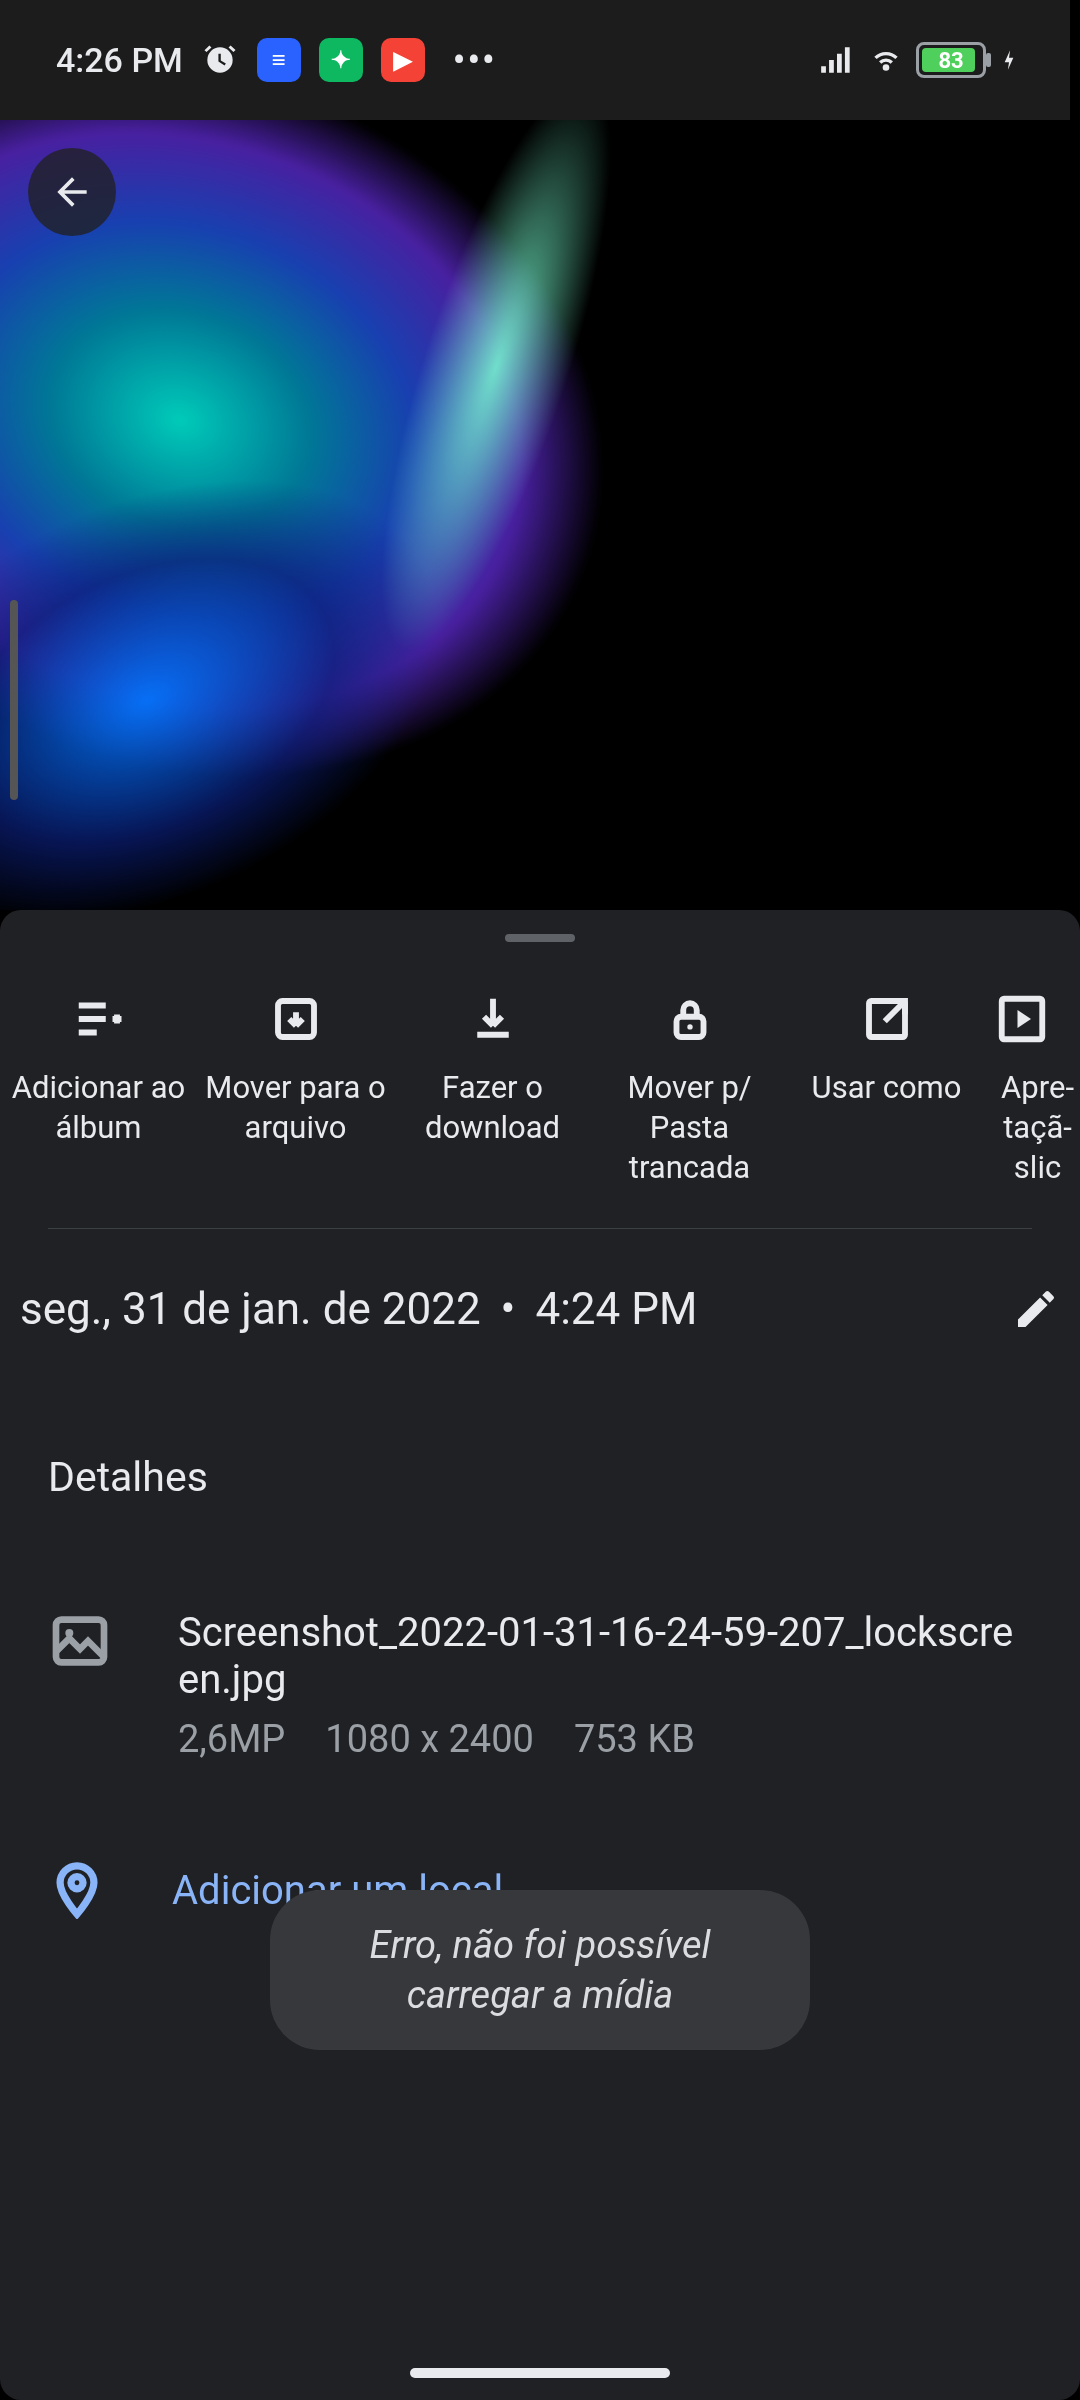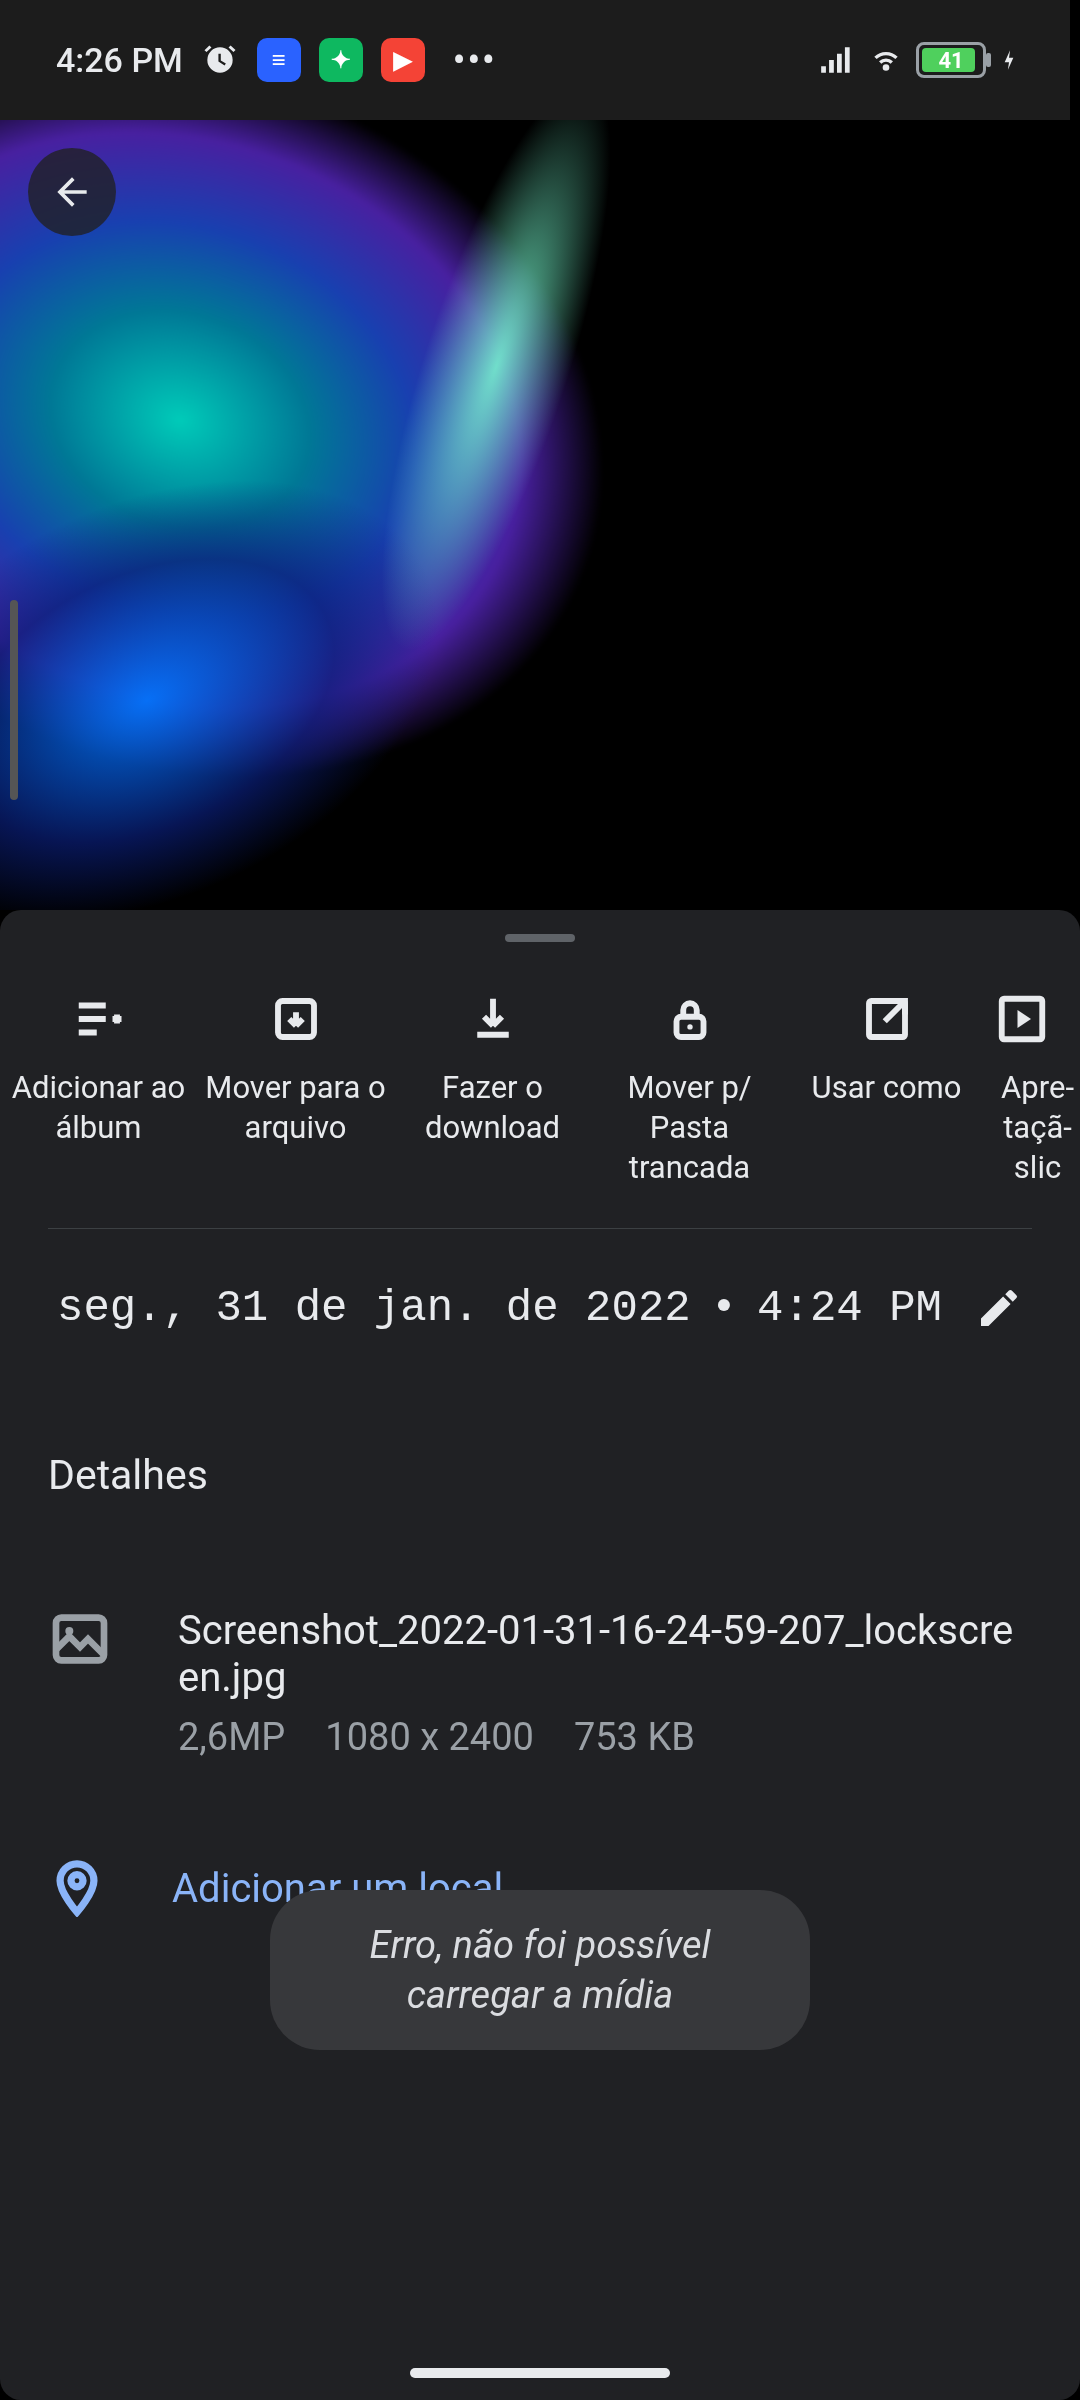--- a/index.html
+++ b/index.html
@@ -121,23 +121,22 @@
     gap:22px;
     font-size:31px; line-height:40px; text-align:center; color:#e8eaed;
   }
   .action.partial { flex:0 0 95px; align-items:flex-start; padding-left:10px; }
   .action svg { width:54px; height:54px; fill:none; stroke:#e8eaed; stroke-width:2.6; }
 
   .divider { height:1px; background:#3c4043; margin:0 48px 54px; }
 
   .date-row {
     display:flex; align-items:center;
-    padding: 0 57px;
+    padding: 0 20px;
     gap:20px;
-    font-family:Liberation Mono, monospace;
   }
   .date-text { font-size:44px; font-weight:400; color:#e8eaed; }
   .dot-sep   { font-size:44px; color:#e8eaed; }
   .edit-btn  { margin-left:auto; display:flex; }
   .edit-btn svg { width:48px; height:48px; fill:#e8eaed; }
 
   .desc-input {
     margin:40px 48px 0;
     font-size:40px; color:#9aa0a6;
     background:transparent; border:none; outline:none;
@@ -211,21 +210,21 @@
           <path d="M2 20h3v-4H2zm5 0h3v-8H7zm5 0h3V8h-3zm5 0h3V4h-3z"></path>
         </svg>
     </span>
     <span class="status-icon">
       <svg viewBox="0 0 24 24" width="40" height="40" fill="#e8eaed">
           <path d="M12 18.5a2 2 0 110-4 2 2 0 010 4zm-4.2-5.7l1.4 1.4a4 4 0 015.6 0l1.4-1.4a6 6 0 00-8.4 0zm-2.8-2.8l1.4 1.4a8 8 0 0111.2 0l1.4-1.4a10 10 0 00-14 0z"></path>
         </svg>
     </span>
     <span class="battery-pill">
       <span class="battery-fill"></span>
-      <span>41</span>
+      <span>83</span>
     </span>
     <span class="status-icon">
       <svg viewBox="0 0 24 24" width="26" height="26" fill="#e8eaed">
           <path d="M11 21l1-7H8l5-11-1 7h4z"></path>
         </svg>
     </span>
   </div>
 </div>
 
 <div class="viewer">

